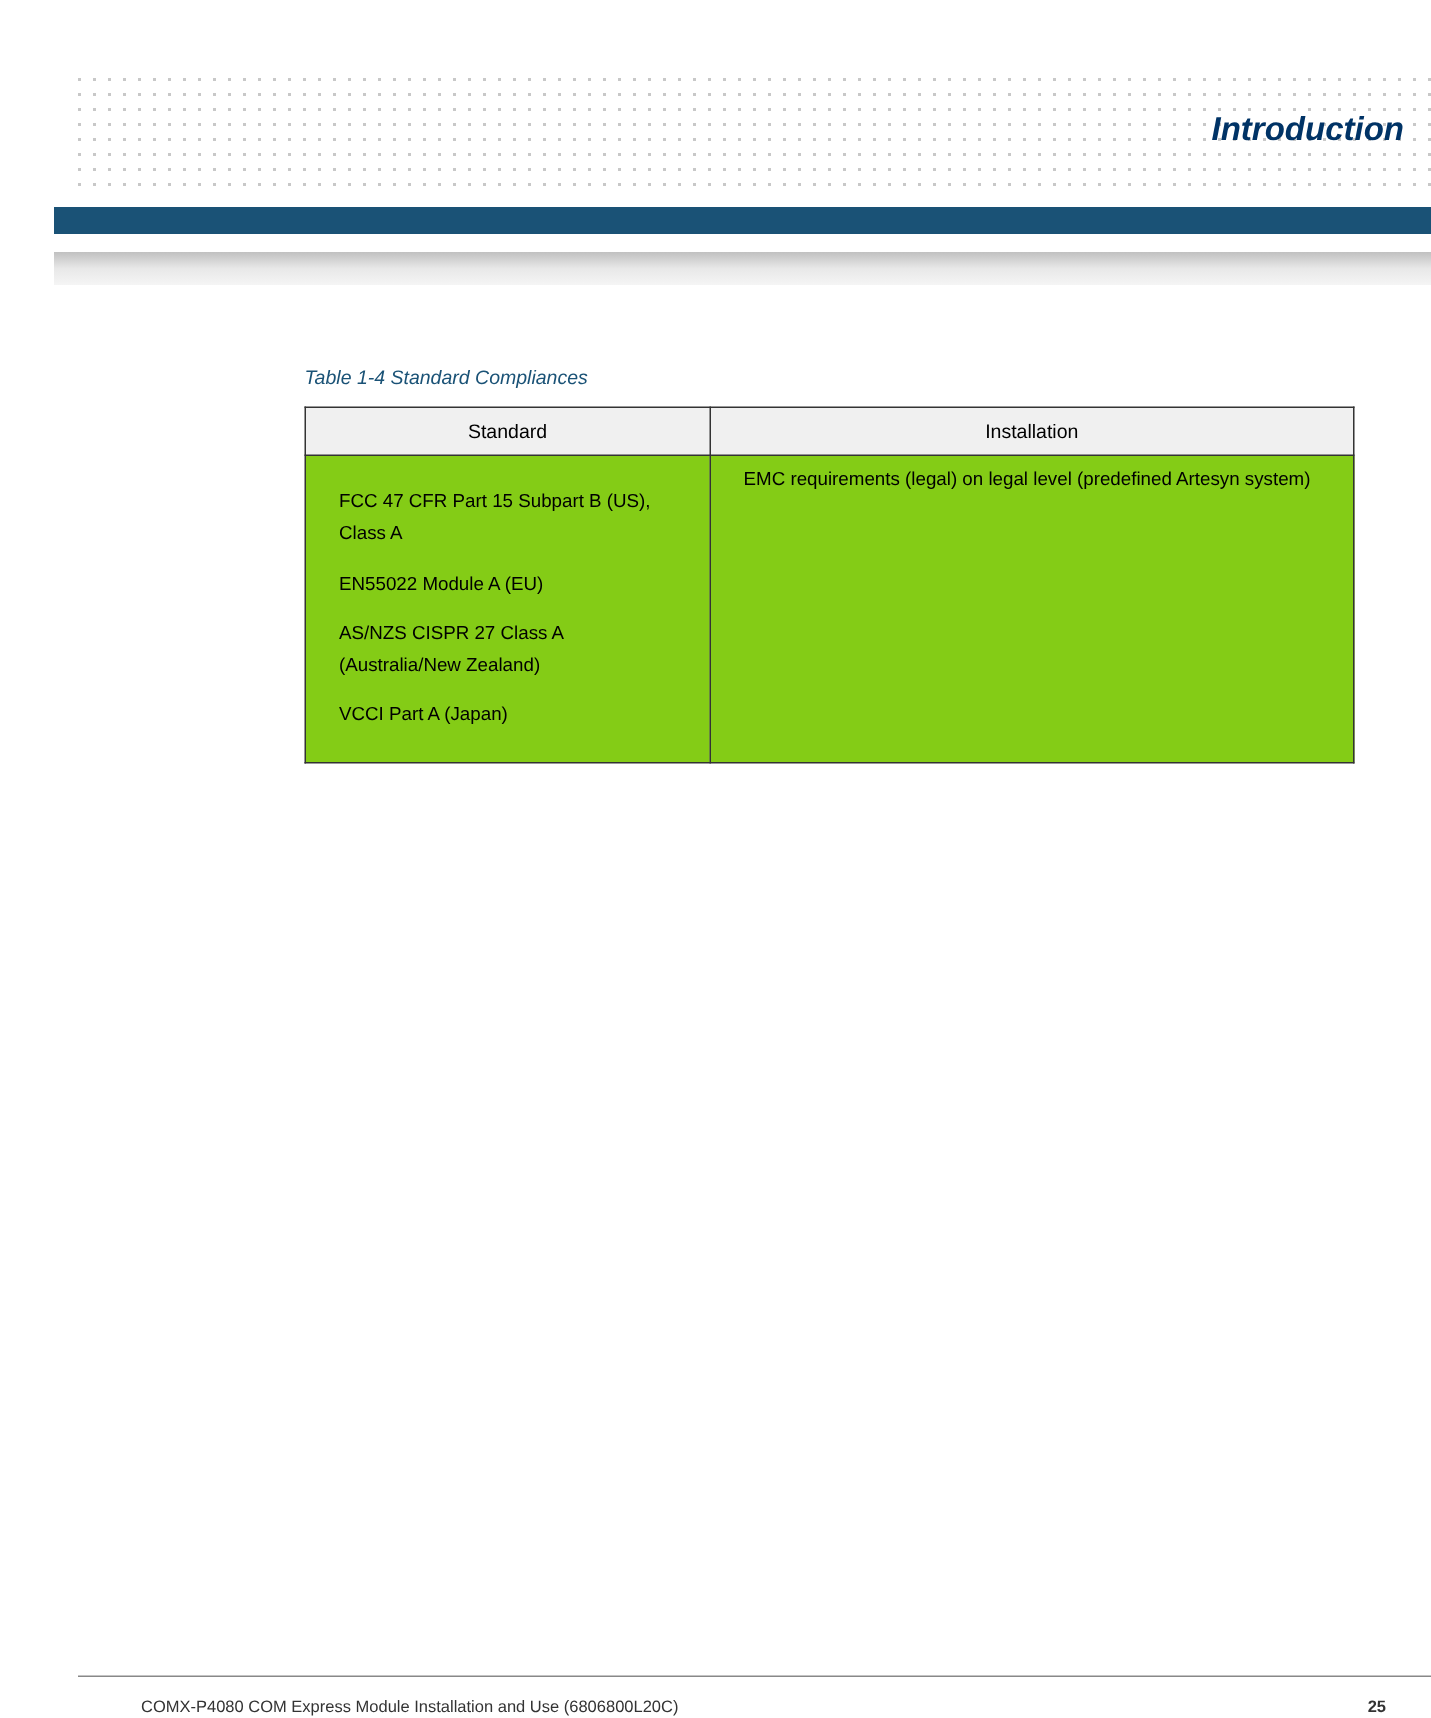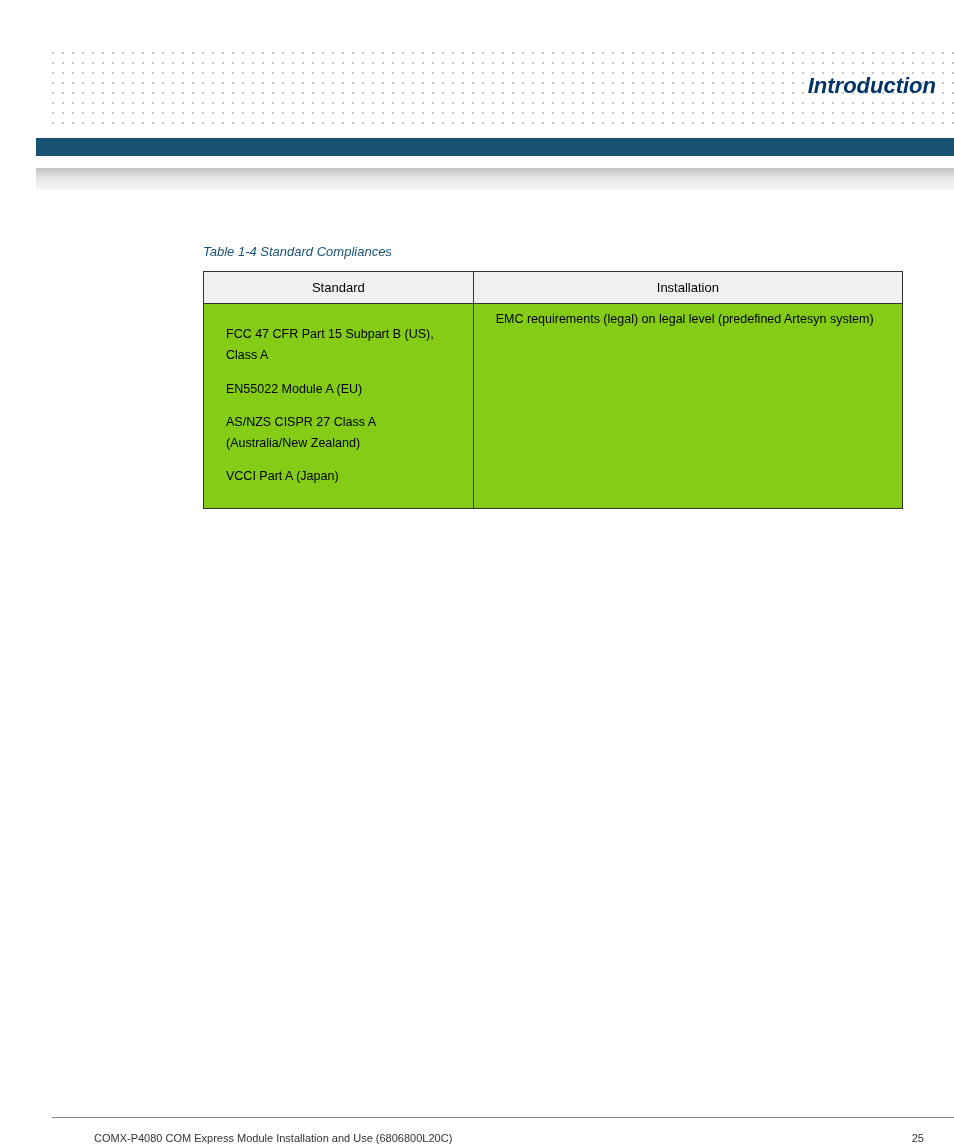--- a/index.html
+++ b/index.html
@@ -135,20 +135,21 @@
     }
 
     .footer-text {
       font-size: 11px;
       color: #333;
     }
 
     .footer-page {
       font-size: 11px;
       color: #333;
+      font-weight: bold;
     }
   </style>
 </head>
 <body>
 
 <div class="header-area">
   <div class="dot-pattern"></div>
   <div class="header-title-area">
     <span class="page-title">Introduction</span>
   </div>

